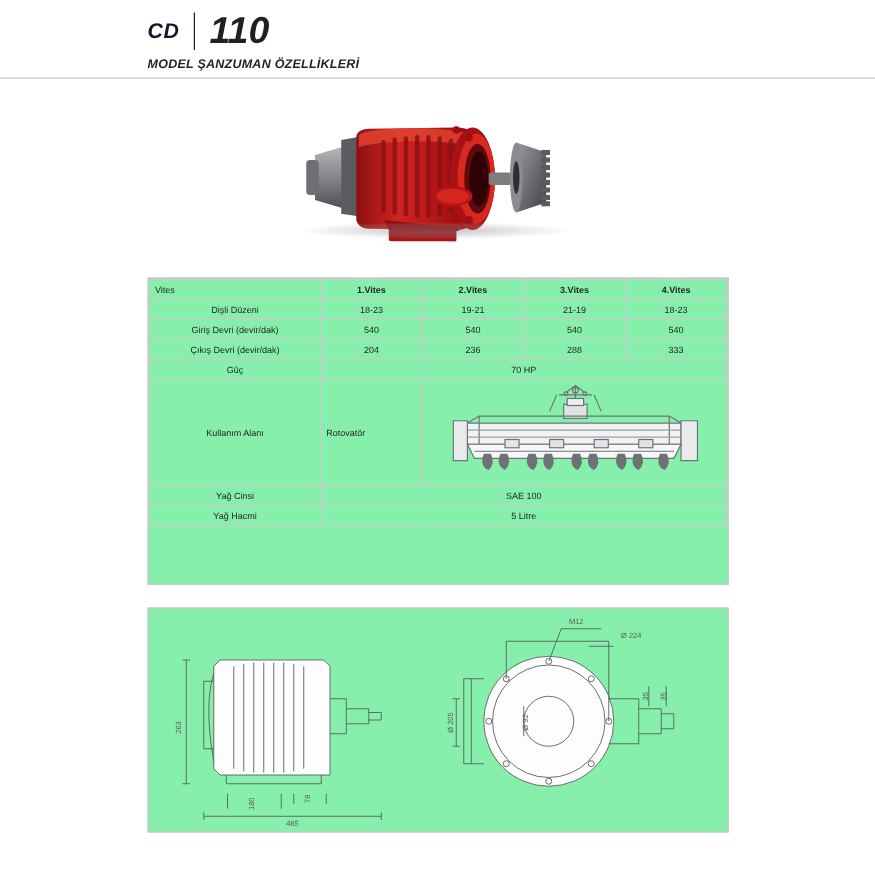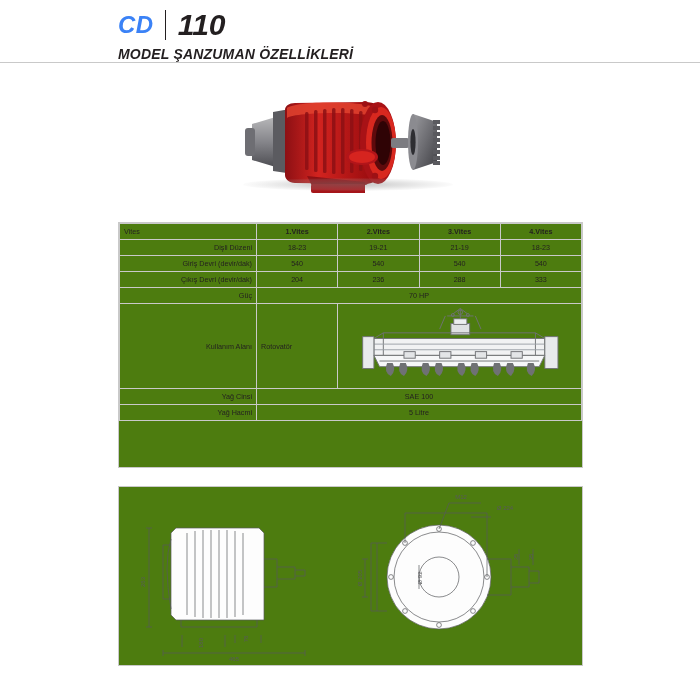--- a/index.html
+++ b/index.html
@@ -23,42 +23,42 @@
     top: 10px;
     width: 420px;
     height: 52px;
   }
   .model-row {
     display: flex;
     align-items: stretch;
     height: 30px;
   }
   .model-code {
-    font-size: 24px;
+    font-size: 17px;
     font-weight: bold;
     font-style: italic;
     letter-spacing: .5px;
     padding-right: 11px;
     display: flex;
     align-items: center;
-    color: #3b82f6;
+    color: #0f172a;
   }
   .model-num {
     font-size: 30px;
     font-weight: bold;
     font-style: italic;
     padding-left: 12px;
     border-left: 1.5px solid #231f20;
     display: flex;
     align-items: center;
     color: #231f20;
   }
   .model-sub {
     margin-top: 6px;
-    font-size: 14px;
+    font-size: 10px;
     font-weight: bold;
     font-style: italic;
     letter-spacing: .2px;
     color: #231f20;
   }
   .header-rule {
     position: absolute;
     left: 0;
     top: 62px;
     width: 700px;
@@ -81,21 +81,21 @@
     width: 210px;
     height: 13px;
     border-radius: 50%;
     background: radial-gradient(ellipse at center, rgba(120,120,120,.45) 0%, rgba(170,170,170,.18) 55%, rgba(255,255,255,0) 75%);
   }
 
   
   .panel {
     position: absolute;
     border: 1px solid #c9c9c9;
-    background: #4d7c0f;
+    background: #86efac;
   }
   .panel-title {
     position: absolute;
     font-size: 8.6px;
     font-weight: bold;
     color: #231f20;
   }
 
   
   #specs-panel {
@@ -111,21 +111,21 @@
   }
   table.specs td {
     border: 1px solid #c9c9c9;
     font-size: 7.2px;
     color: #231f20;
     padding: 0 4px;
     height: 15px;
     vertical-align: middle;
   }
   td.label {
-    text-align: right;
+    text-align: center;
     width: 128px;
   }
   td.val {
     text-align: center;
   }
   td.head {
     text-align: center;
     font-weight: bold;
   }
   tr.usage td {

